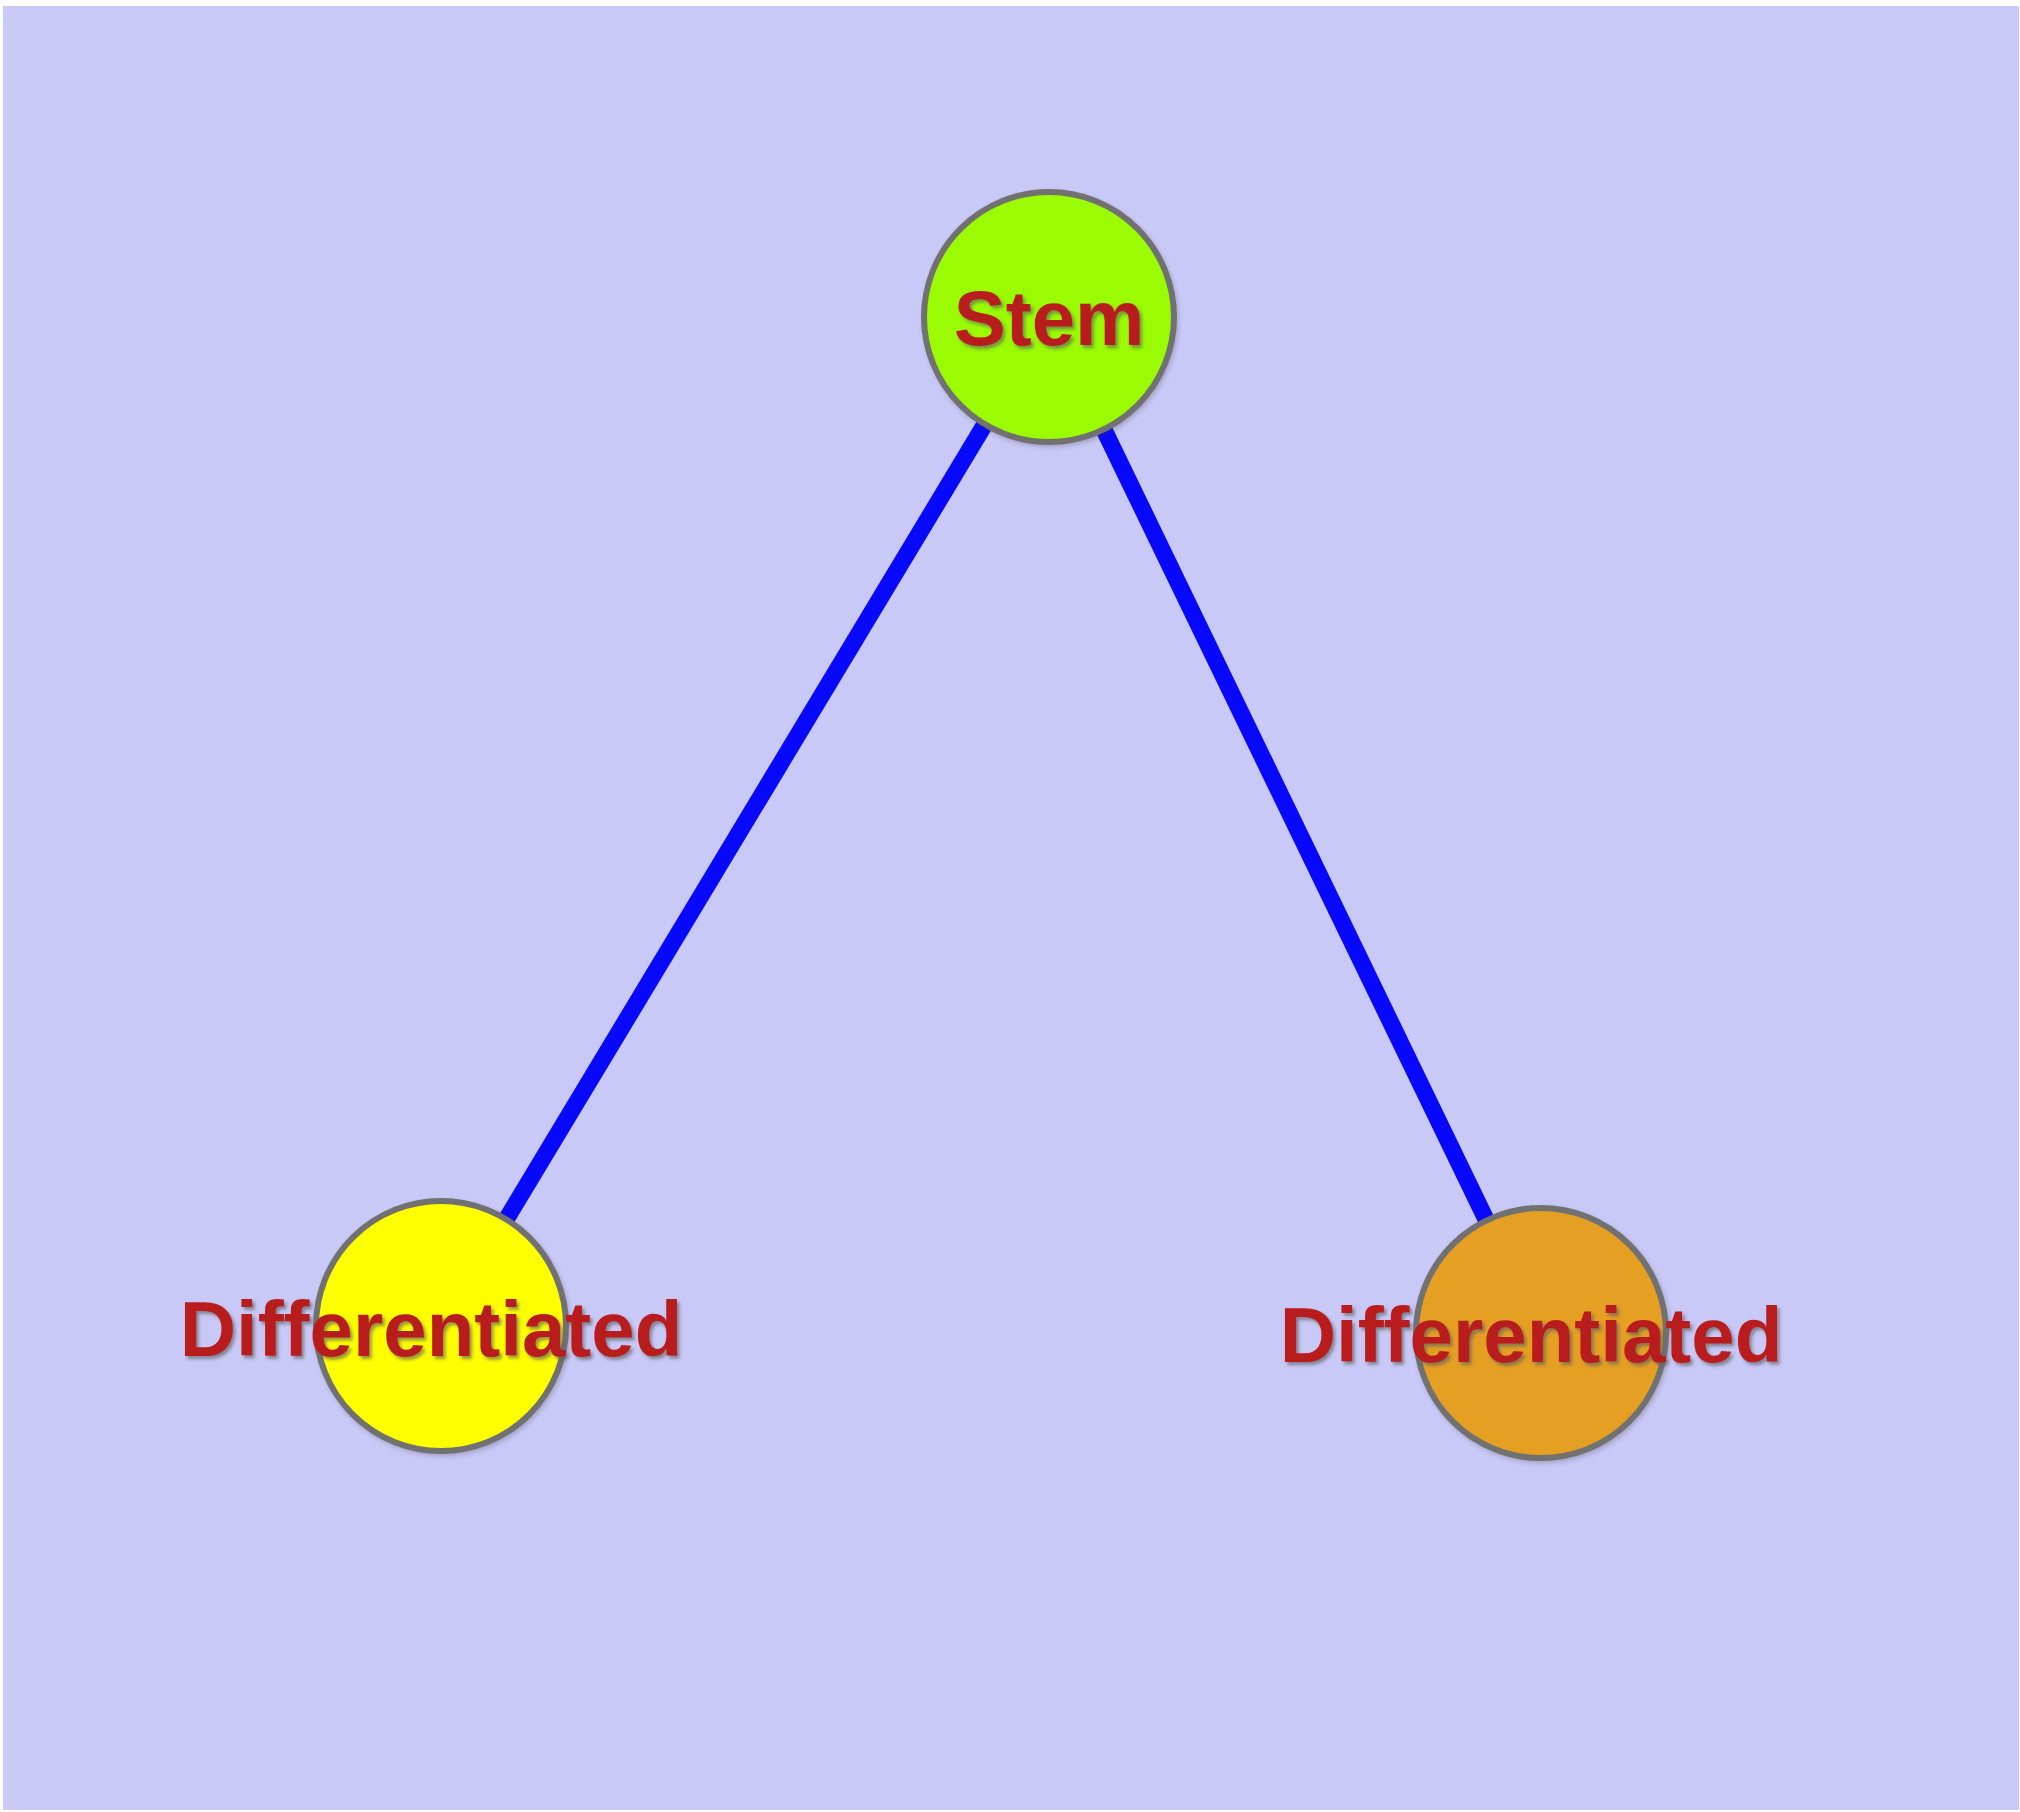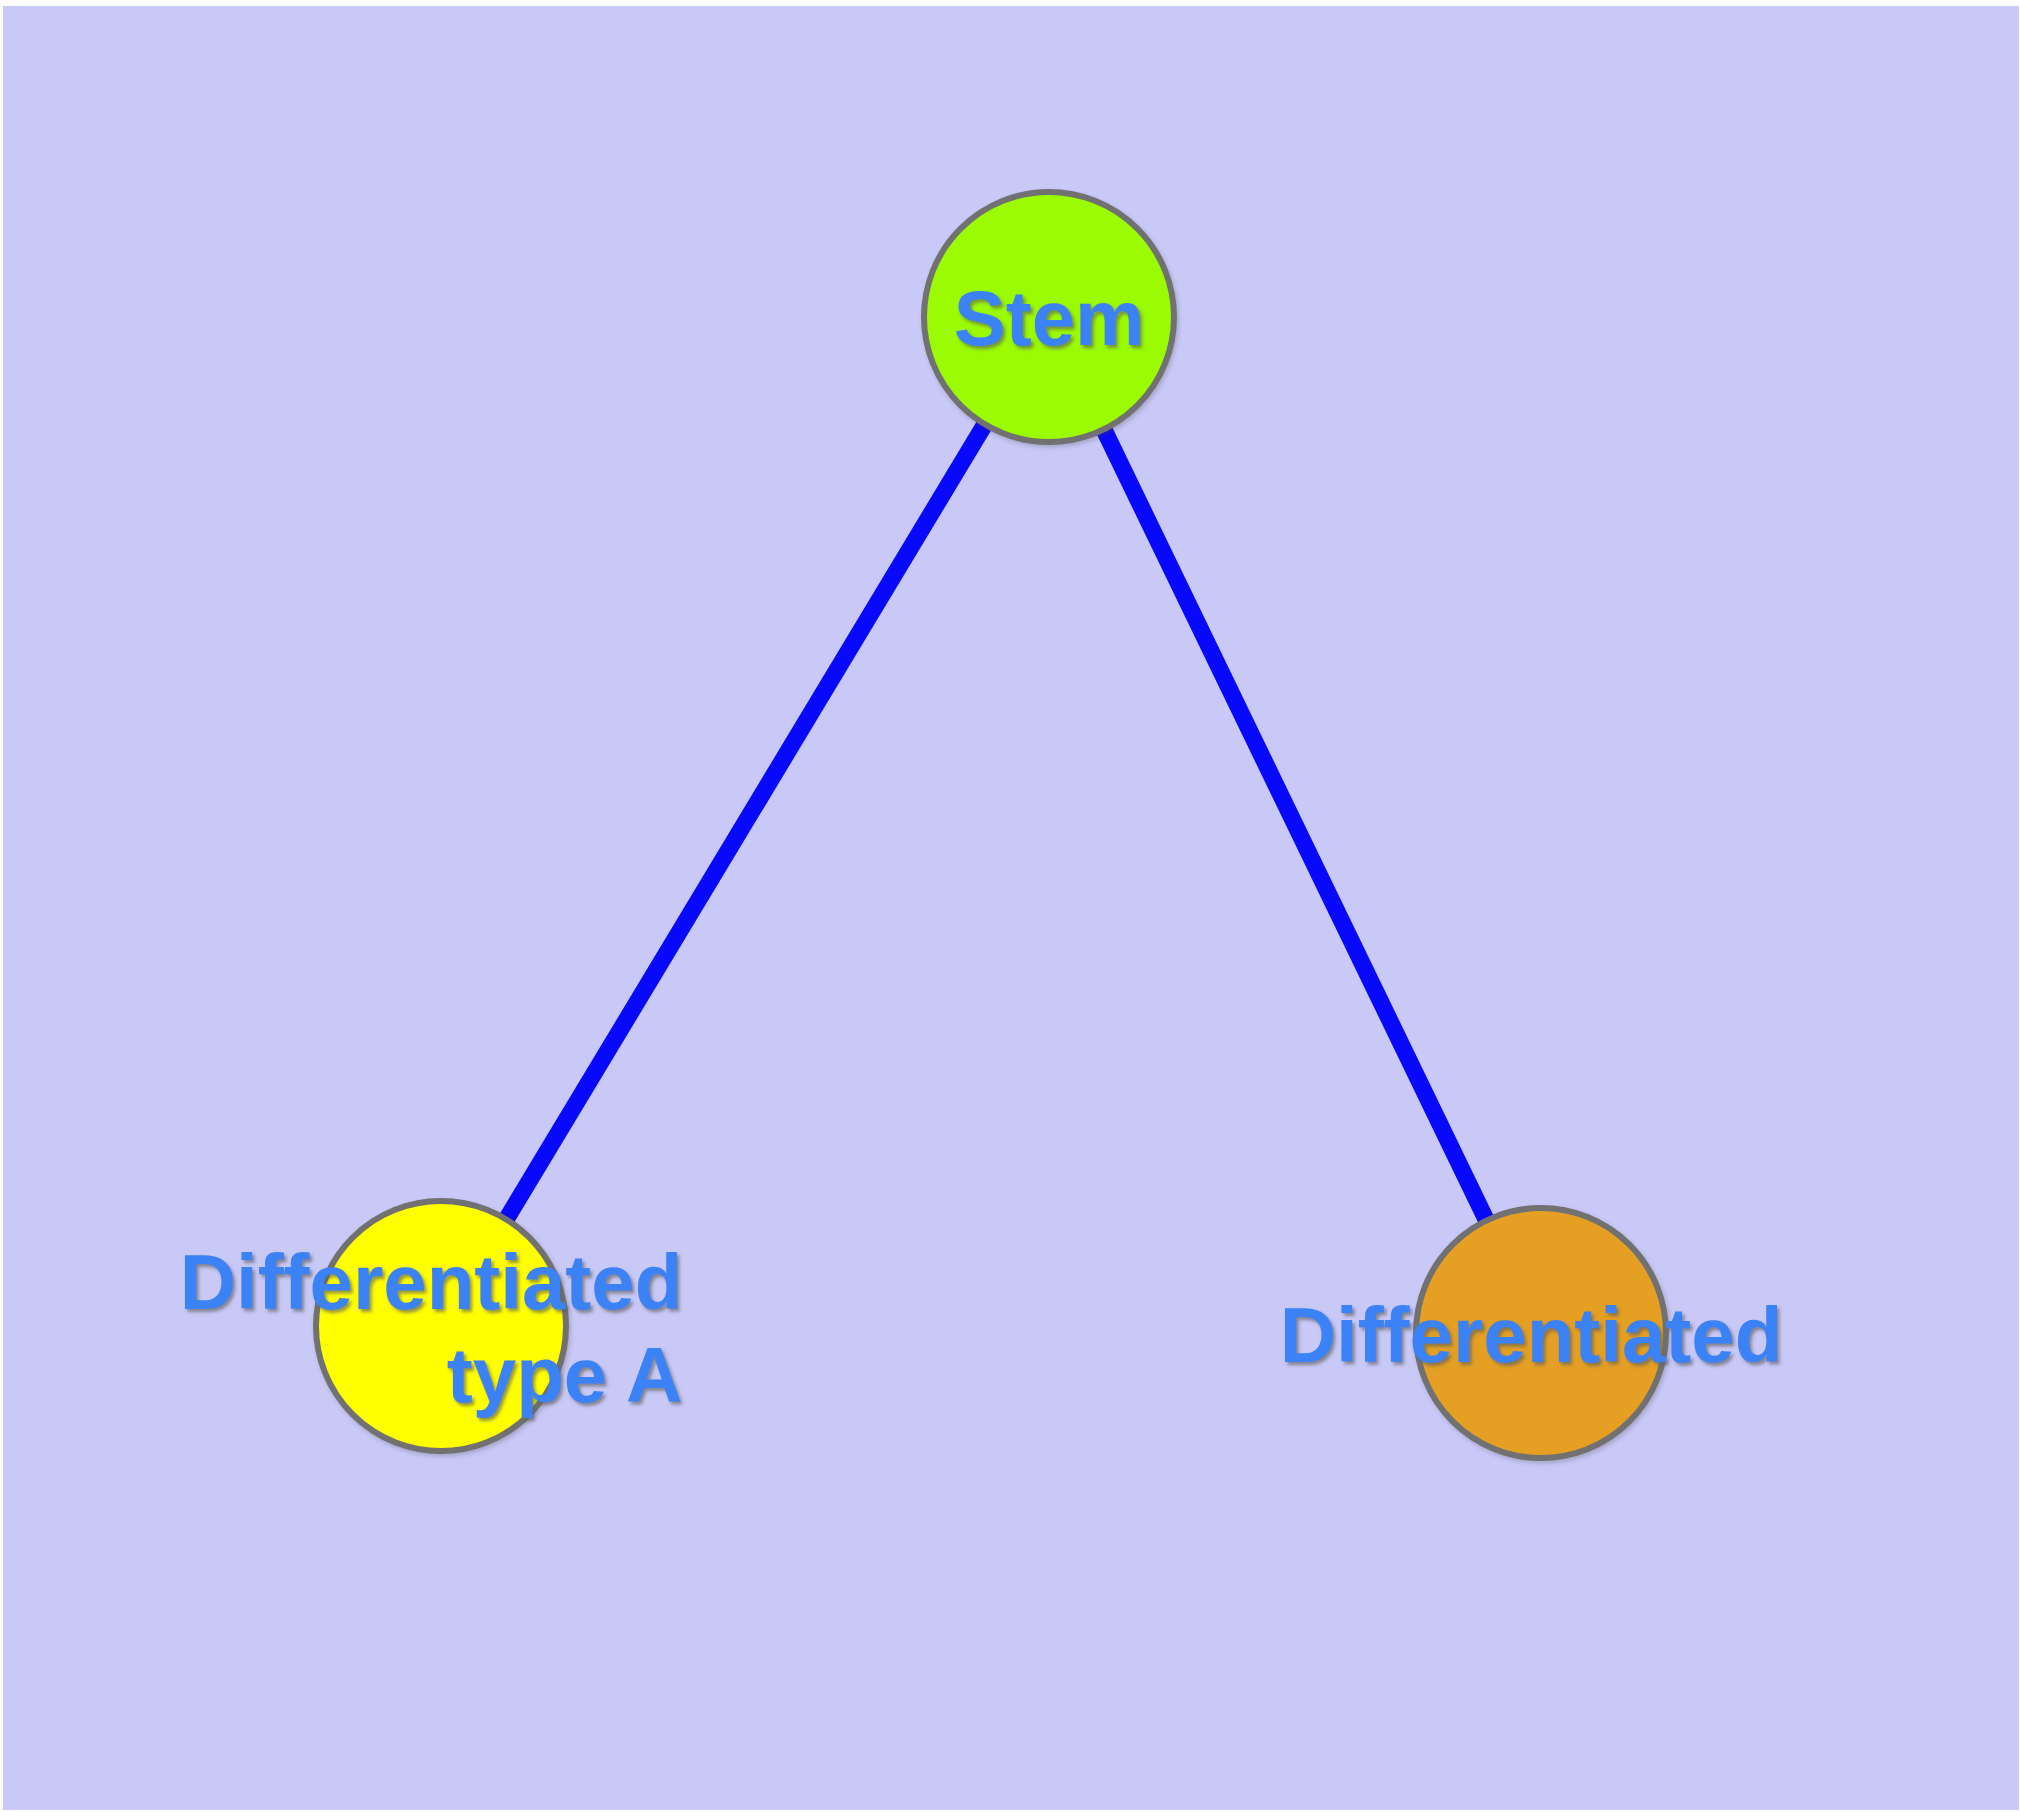--- a/index.html
+++ b/index.html
@@ -39,26 +39,26 @@
     box-sizing: border-box;
     box-shadow: 1.7px 2.5px 4.2px rgba(60,60,60,0.25);
   }
   #node-stem-circle   { left: 921px; top: 189px;  }
   #node-type-a-circle { left: 313px;  top: 1198px; }
   #node-type-b-circle { left: 1413px; top: 1205px; }
 
   .node-label {
     position: absolute;
     transform: translate(-50%, -50%);
-    text-align: right;
+    text-align: left;
     white-space: nowrap;
     font-weight: bold;
     font-size: 78px;
     line-height: 93px;
-    color: #3b82f6;
+    color: #b91c1c;
     text-shadow: 2.5px 3.4px 3.4px rgba(96,96,96,0.65);
   }
   #node-stem-label   { left: 1049px; top: 318px;  }
   #node-type-a-label { left: 431px;  top: 1329px; }
   #node-type-b-label { left: 1531px; top: 1335px; }
 
   .label-line { display: block; }
 </style>
 </head>
 <body>
@@ -77,21 +77,20 @@
   <div id="node-type-a-circle" class="node-circle" style="background-color: rgb(255, 255, 0);"></div>
 
   <div id="node-type-b-circle" class="node-circle" style="background-color: rgb(229, 160, 35);"></div>
 
   <div id="node-stem-label" class="node-label">
     <span class="label-line">Stem</span>
   </div>
 
   <div id="node-type-a-label" class="node-label">
     <span class="label-line">Differentiated</span>
-    <span class="label-line">type A</span>
   </div>
 
   <div id="node-type-b-label" class="node-label">
     <span class="label-line">Differentiated</span>
   </div>
 
 </div>
 
 
 </body></html>

